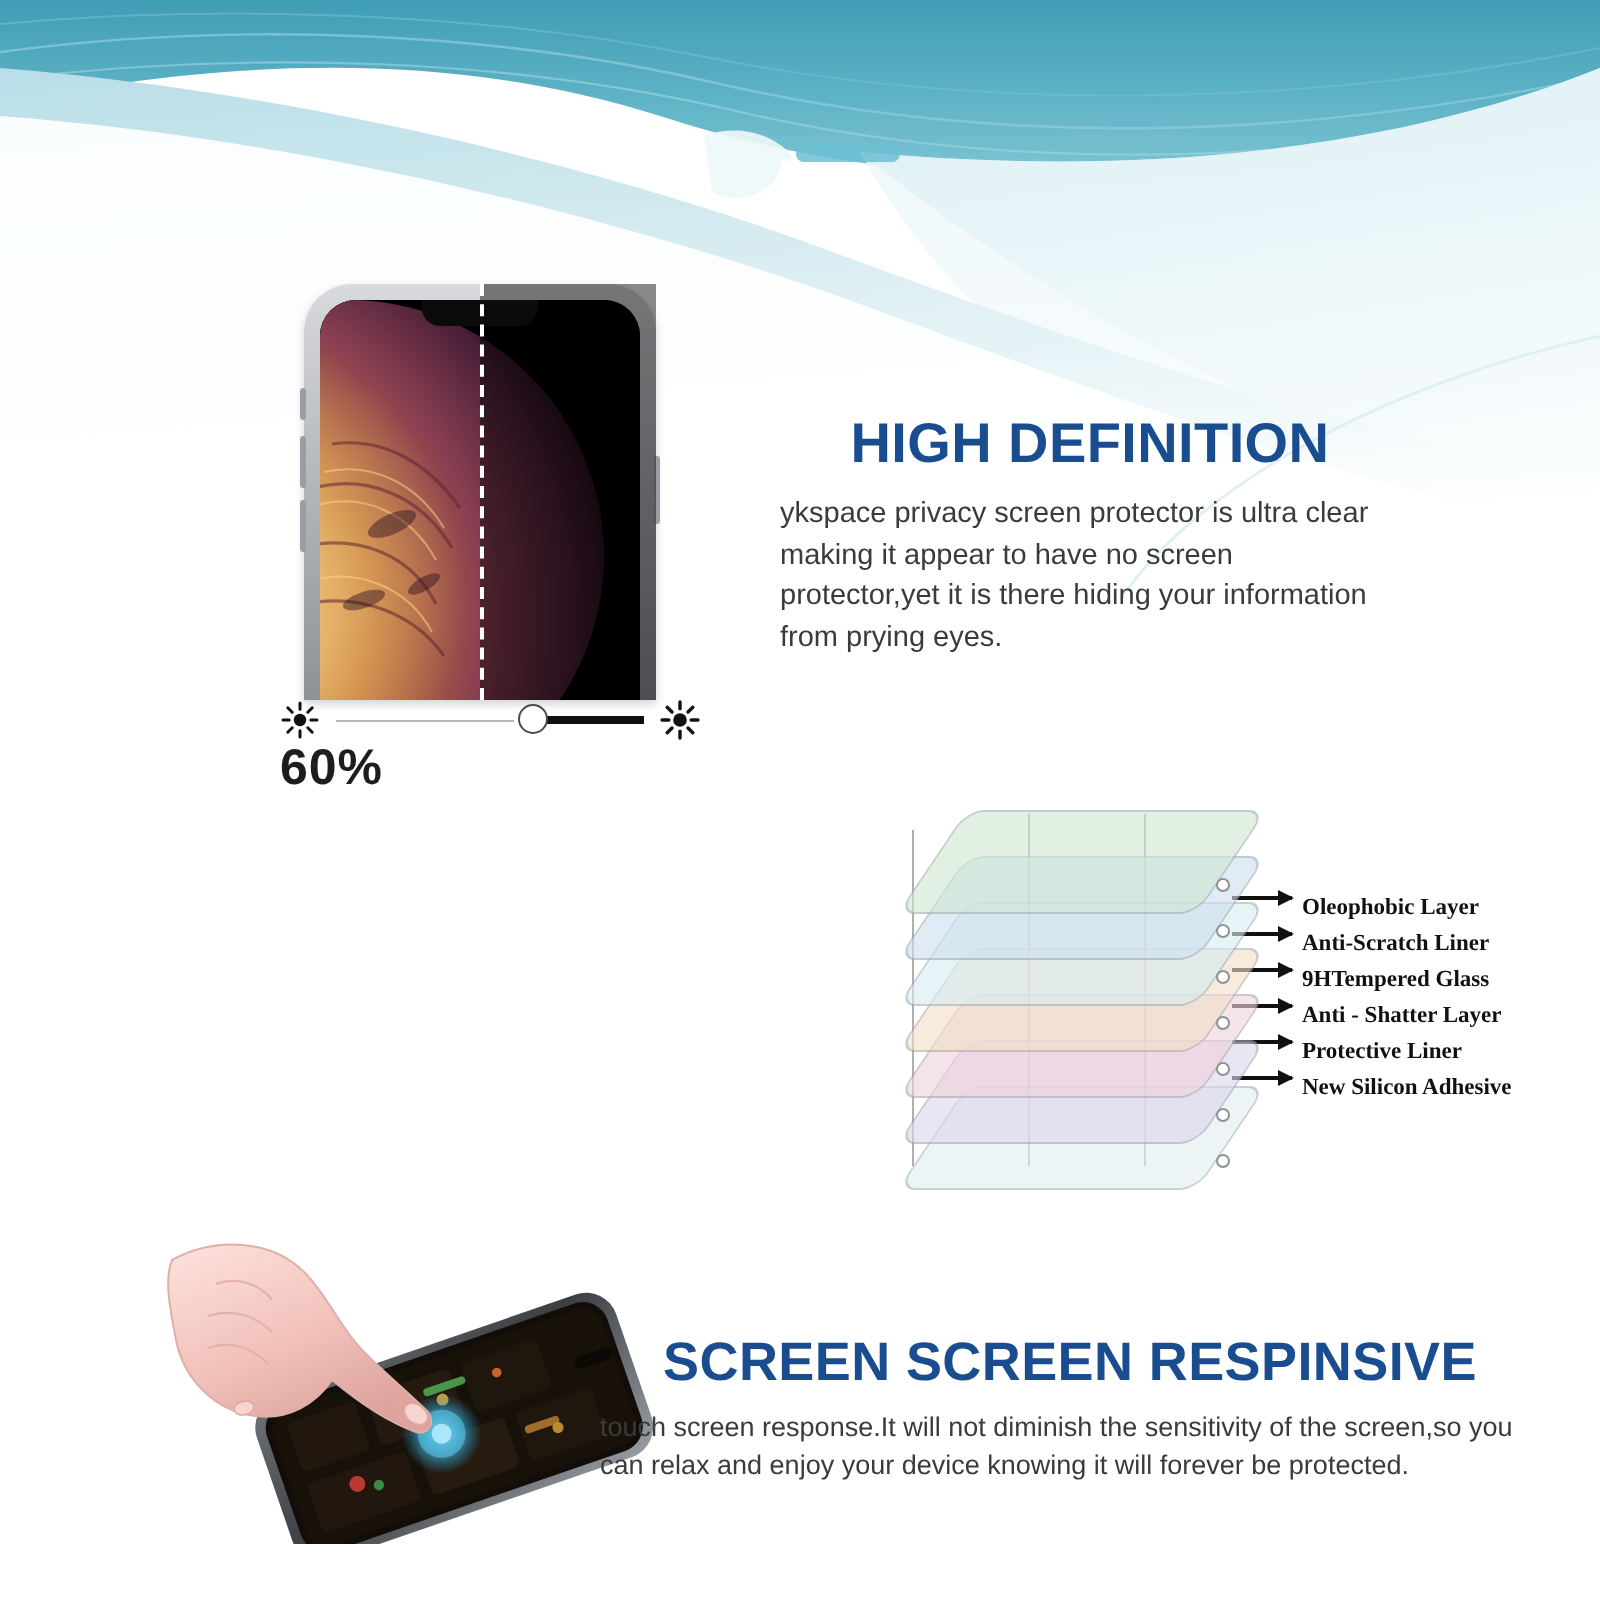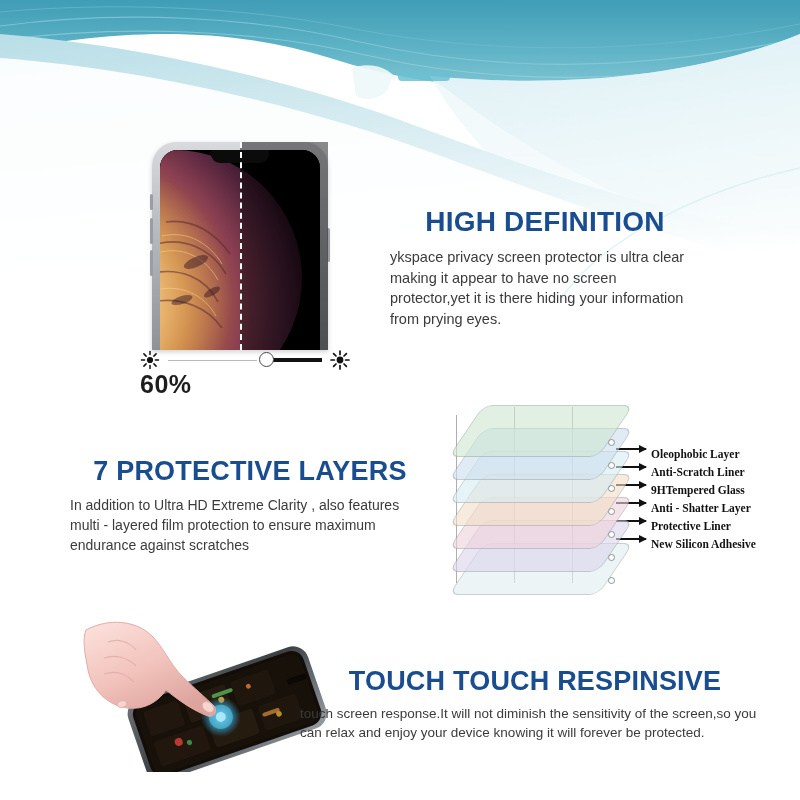--- a/index.html
+++ b/index.html
@@ -252,24 +252,20 @@
     </span>
 
     <span class="pct">60%</span>
   </div>
 
   <div id="hd-block">
     <div class="heading">HIGH DEFINITION</div>
     <div class="body-copy">ykspace privacy screen protector is ultra clear making it appear to have no screen protector,yet it is there hiding your information from prying eyes.</div>
   </div>
 
-  <div id="layers-block">
-    <div class="heading">7 PROTECTIVE LAYERS</div>
-    <div class="body-copy">In addition to Ultra HD Extreme Clarity , also features multi - layered film protection to ensure maximum endurance against scratches</div>
-  </div>
 
   <div class="stack">
 
     <div class="spine" style="left:24px;top:10px;height:168px;"></div>
     <div class="spine" style="left:82px;top:2px;height:176px;"></div>
     <div class="spine" style="left:140px;top:2px;height:176px;"></div>
   <div class="sheet" style="top: 0px; left: 34px; background: rgb(207, 231, 210); opacity: 0.62; z-index: 20;"></div>
       <span class="arrow-dot" style="left: 176px; top: 34px; z-index: 30;"></span>
       <div class="sheet" style="top: 23px; left: 34px; background: rgb(207, 224, 239); opacity: 0.62; z-index: 19;"></div>
       <span class="arrow-dot" style="left: 176px; top: 57px; z-index: 30;"></span>
@@ -375,17 +371,17 @@
         </g>
 
         <ellipse cx="130" cy="95" rx="6.5" ry="4.6" transform="rotate(38 130 95)" fill="#f7d4cf" stroke="#dfa9a3" stroke-width=".8"></ellipse>
 
         <ellipse cx="44" cy="92" rx="5" ry="3.4" transform="rotate(-12 44 92)" fill="#f7d4cf" stroke="#dfa9a3" stroke-width=".8"></ellipse>
       </g>
     </svg>
   </div>
 
   <div id="touch-block">
-    <div class="heading">TOUCH TOUCH RESPINSIVE</div>
+    <div class="heading">SCREEN SCREEN RESPINSIVE</div>
     <div class="body-copy">touch screen response.It will not diminish the sensitivity of the screen,so you can relax and enjoy your device knowing it will forever be protected.</div>
   </div>
 
 </div>
 
 </body></html>

